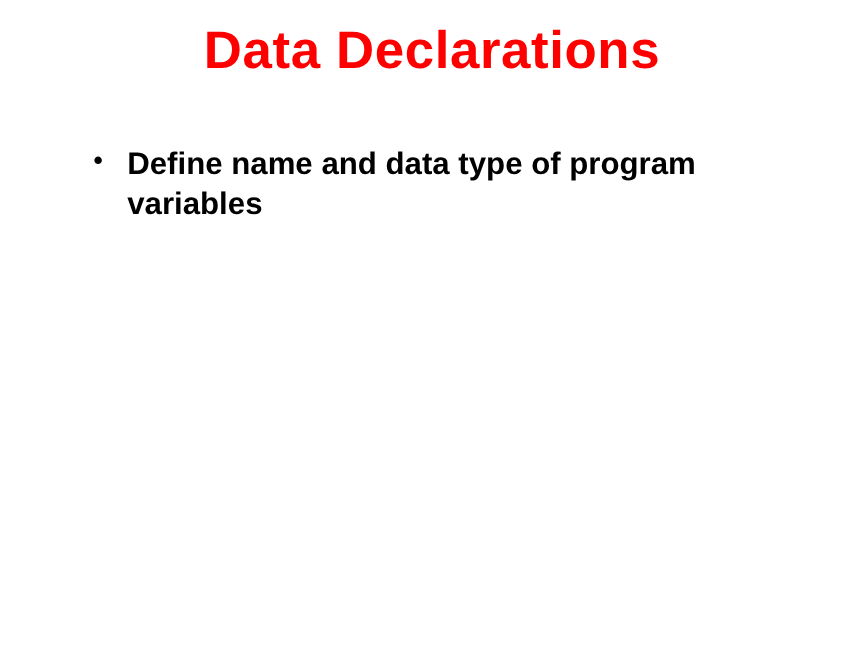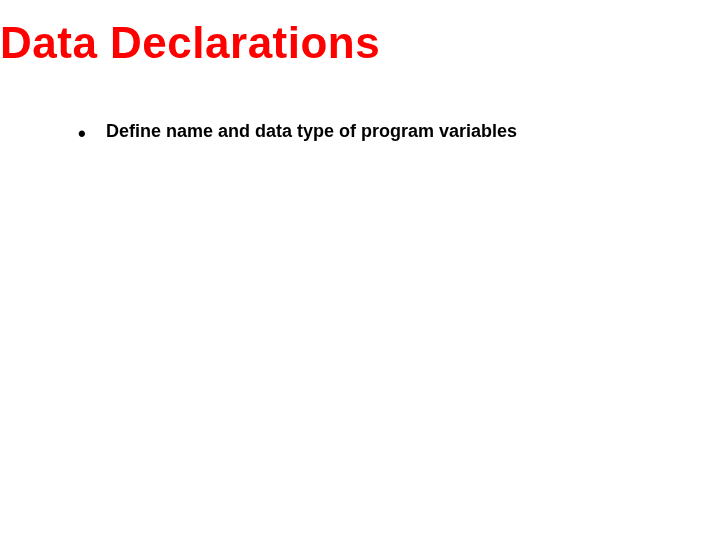--- a/index.html
+++ b/index.html
@@ -15,41 +15,41 @@
     position: relative;
     width: 720px;
     height: 540px;
     box-sizing: border-box;
   }
   .title {
     position: absolute;
     top: 18px;
     left: 0;
     width: 100%;
-    text-align: left;
+    text-align: center;
     font-size: 44px;
     font-weight: bold;
     color: #ff0000;
     letter-spacing: 0.5px;
   }
   .body {
     position: absolute;
     top: 120px;
     left: 70px;
     right: 60px;
   }
   ul.bullets {
     list-style: none;
     margin: 0;
     padding: 0;
   }
   ul.bullets > li {
     position: relative;
     padding-left: 36px;
-    font-size: 18px;
+    font-size: 26px;
     line-height: 1.25;
     color: #000000;
     font-weight: bold;
     margin-bottom: 28px;
   }
   ul.bullets > li::before {
     content: "•";
     position: absolute;
     left: 8px;
     top: 0;

